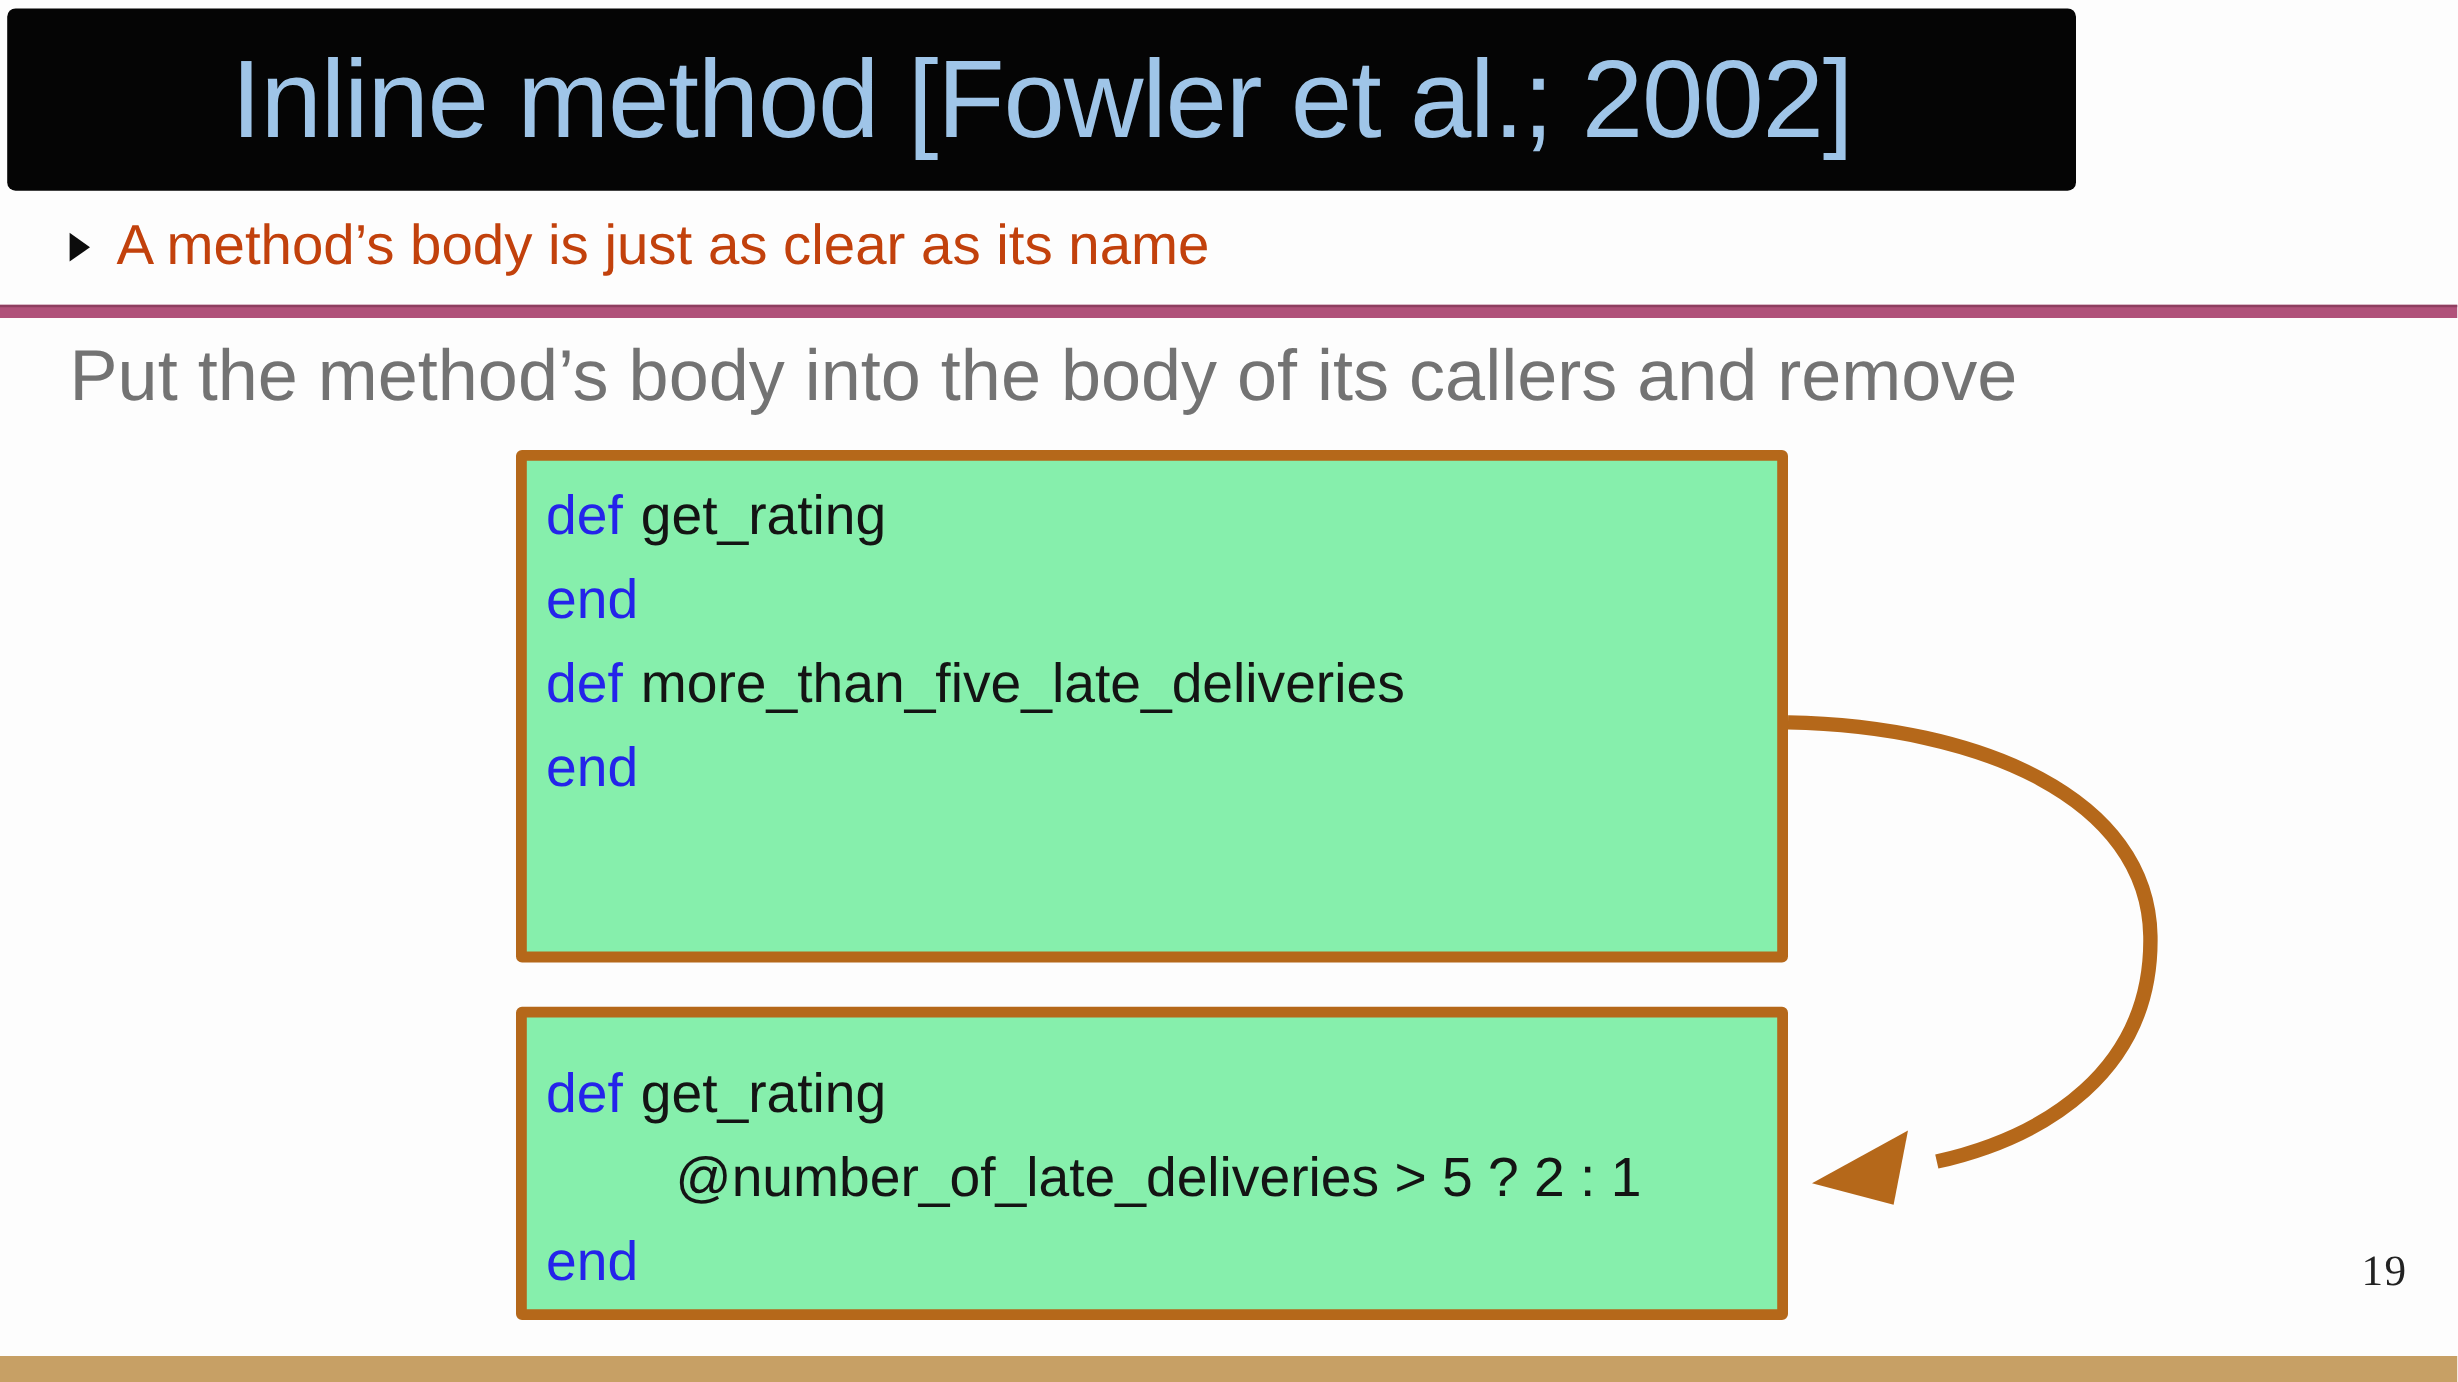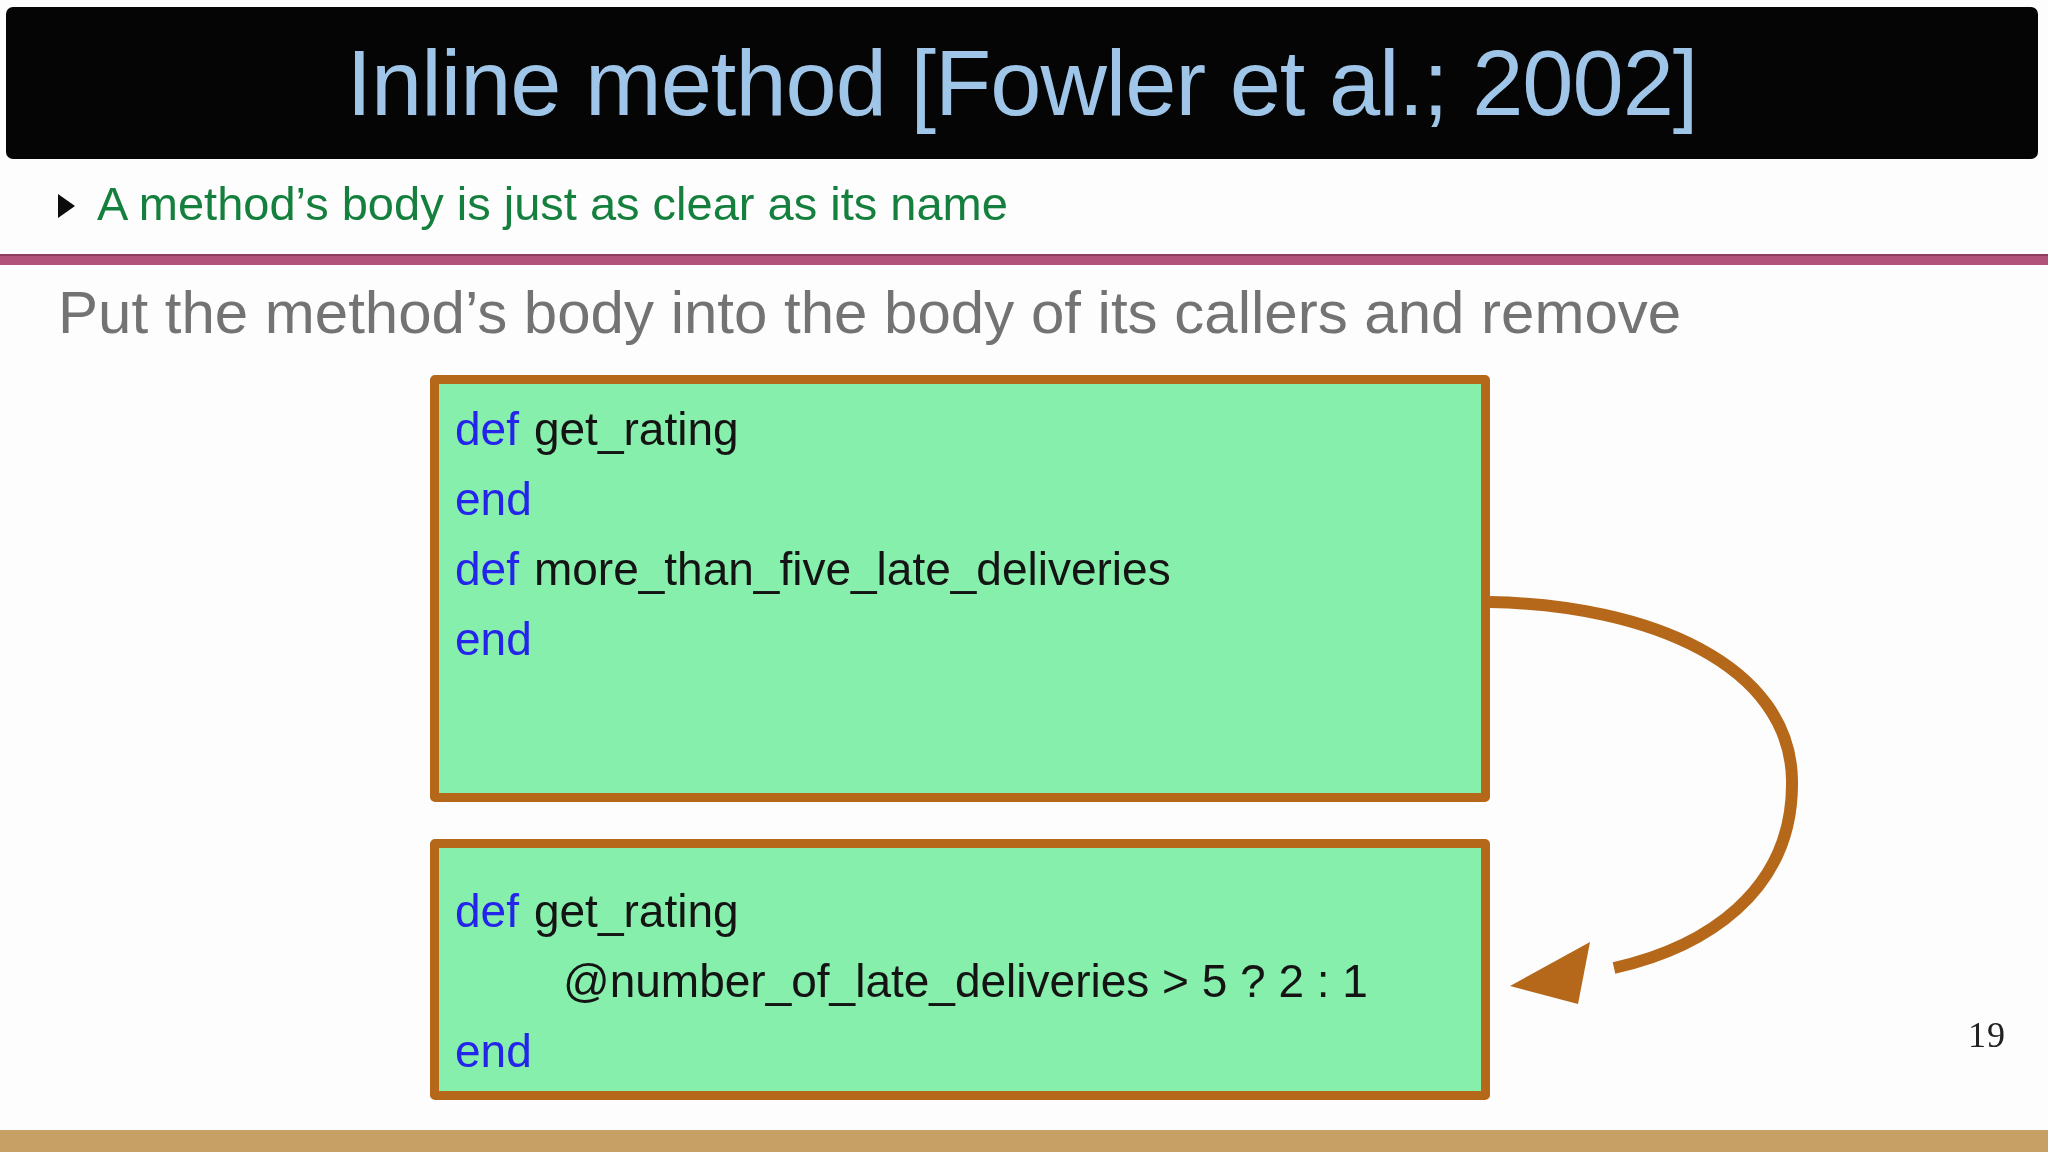--- a/index.html
+++ b/index.html
@@ -6,37 +6,37 @@
   .slide{
     position:relative;
     width:2048px;height:1152px;
     background:#fdfdfd;
     overflow:hidden;
     font-family:"Liberation Sans", sans-serif;
     color:#111;
   }
   
   .title-bar{
-    position:absolute;left:6px;top:7px;width:2032px;height:152px;
+    position:absolute;left:6px;top:7px;width:1724px;height:152px;
     background:var(--title-bg,#050505);
     border-radius:7px;
     display:flex;align-items:center;justify-content:center;
   }
   .title-bar h1{
     margin:0;
     font-size:92px;font-weight:400;letter-spacing:-1px;
     color:var(--title-text,#9fc5e8);
     font-family:"Liberation Sans", sans-serif;
     white-space:nowrap;
   }
   
   .bullet-line{
     position:absolute;left:58px;top:176px;width:1900px;
     display:flex;align-items:center;
-    font-size:47px;color:#15803d;
+    font-size:47px;color:#c2410c;
   }
   .bullet-glyph{
     width:0;height:0;margin-right:22px;margin-top:4px;
     border-top:12px solid transparent;
     border-bottom:12px solid transparent;
     border-left:17px solid #0c0c0c;
   }
   
   .divider{
     position:absolute;left:0;top:254px;width:2048px;height:9px;
@@ -63,21 +63,21 @@
   }
   .code-box-top{left:430px;top:375px;width:1060px;height:427px;padding:10px 10px 0 16px;}
   .code-box-bottom{left:430px;top:839px;width:1060px;height:261px;padding:28px 10px 0 16px;}
   .code-line{line-height:70px;white-space:nowrap;color:var(--code-text,#141414);}
   .code-line.indent{padding-left:108px;}
   .kw{color:var(--keyword,#2424ea);margin-right:15px;}
   
   .arrow-svg{position:absolute;left:0;top:0;width:2048px;height:1152px;pointer-events:none;}
   
   .page-number{
-    position:absolute;left:1968px;top:1014px;
+    position:absolute;left:1968px;top:1038px;
     font-family:"Liberation Serif", serif;
     font-size:36px;color:#222;
     letter-spacing:1px;
   }
   
   .bottom-bar{
     position:absolute;left:0;top:1130px;width:2048px;height:22px;
     background:var(--bottom-bar,#c7a065);
   }
 </style>

